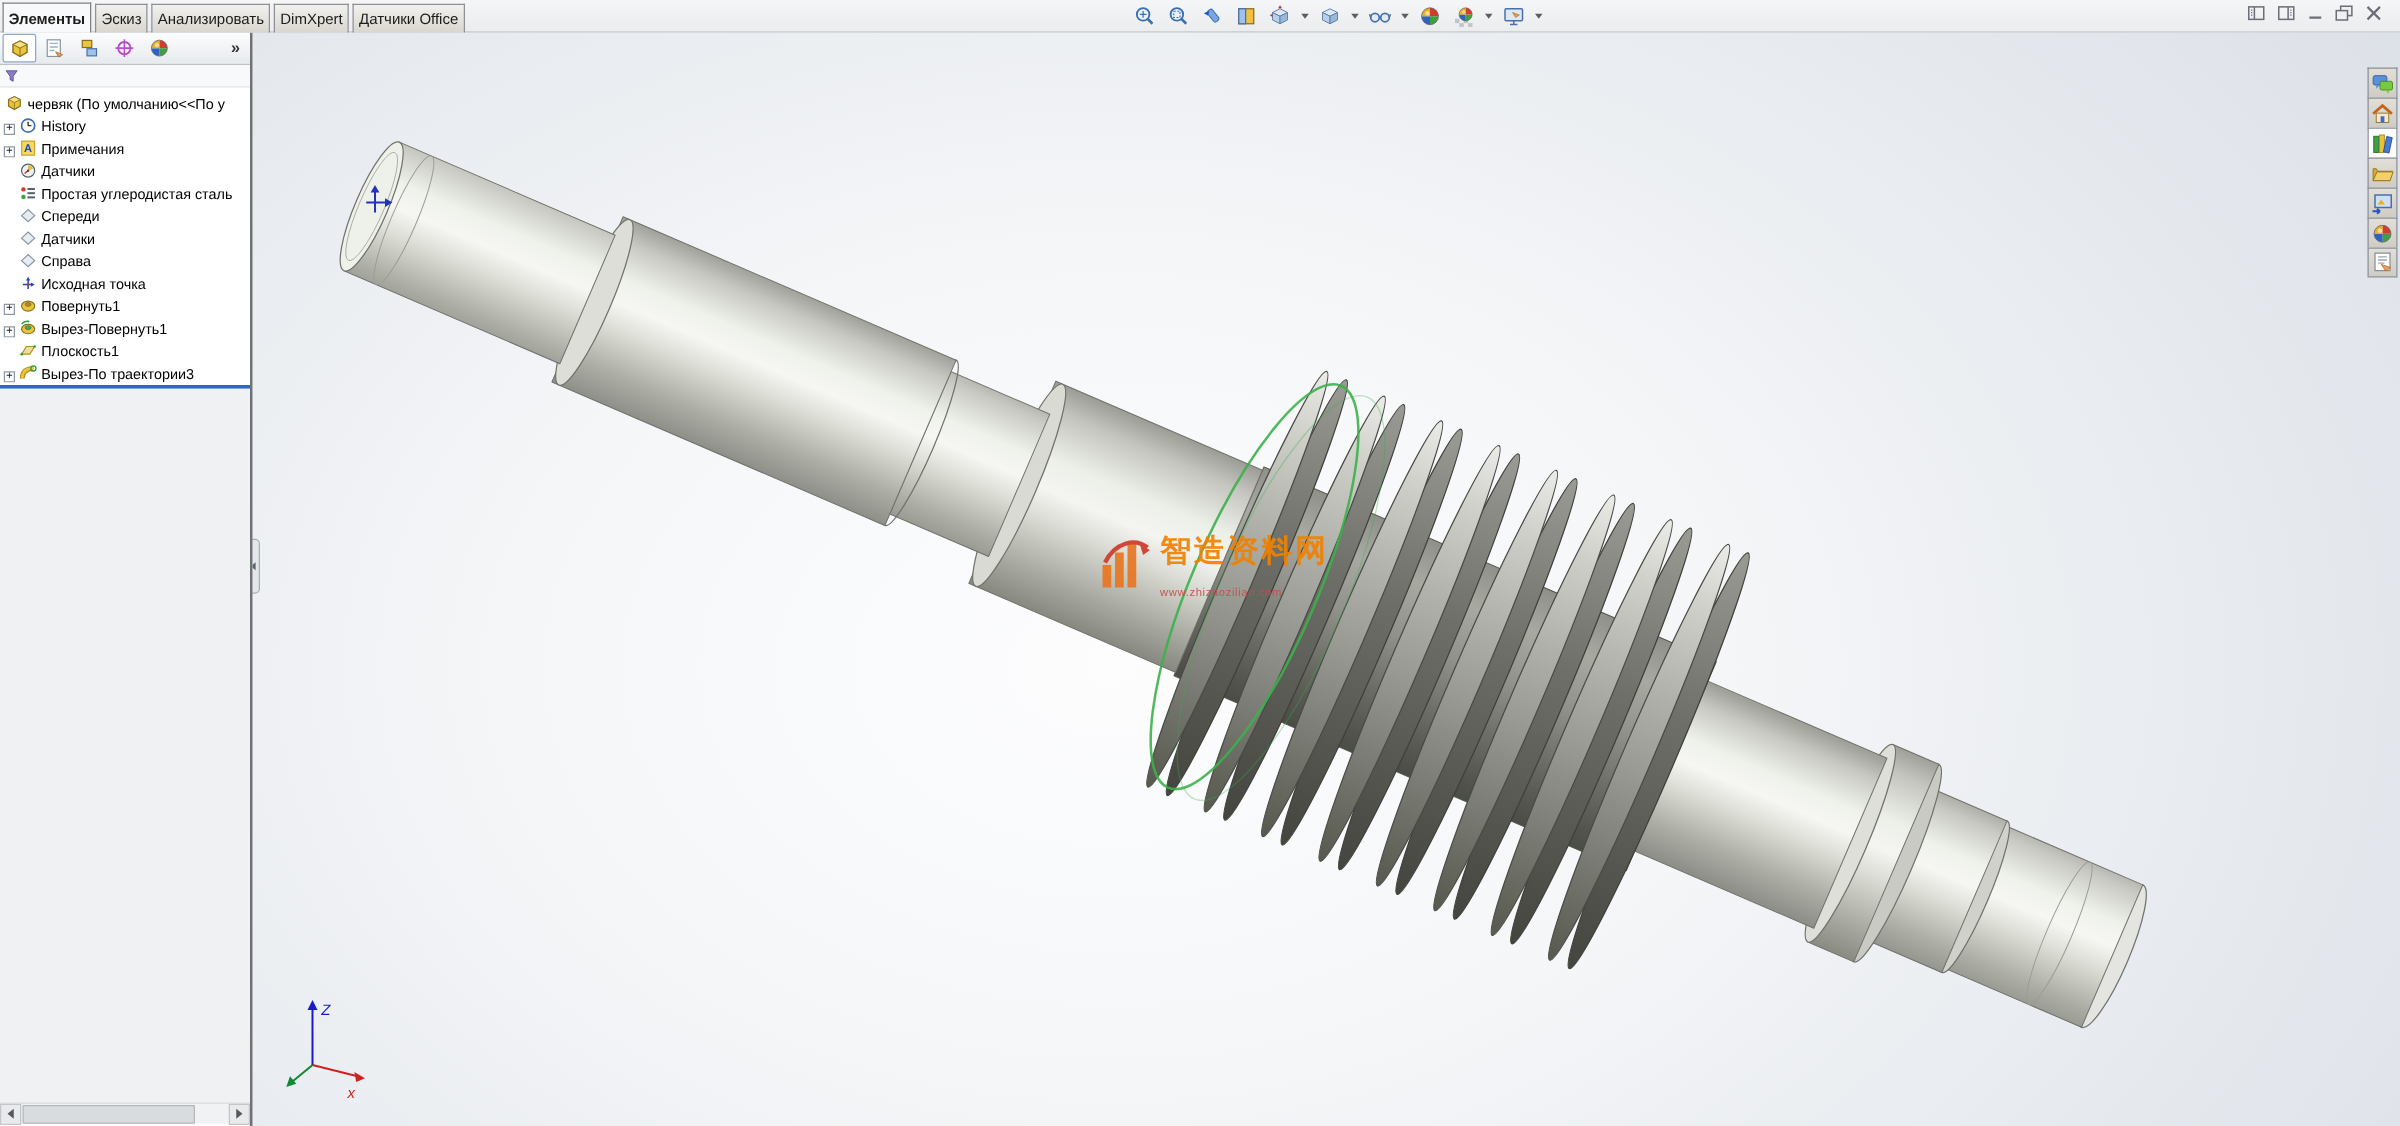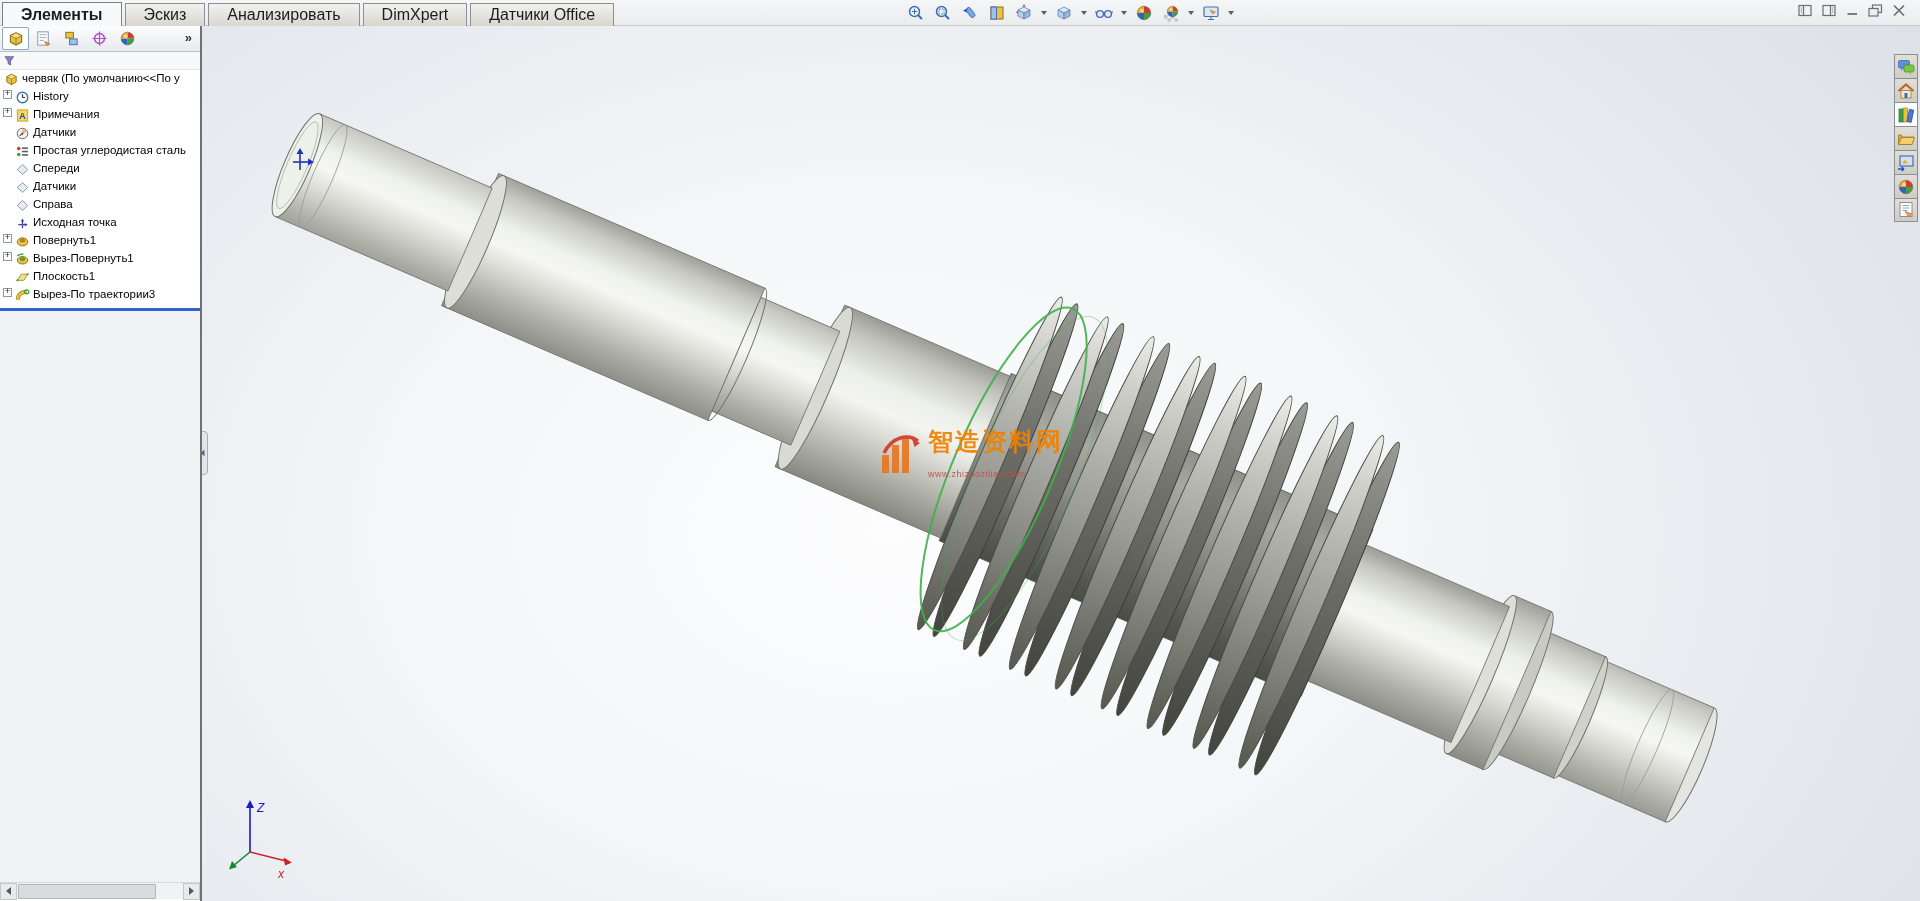--- a/index.html
+++ b/index.html
@@ -4,21 +4,21 @@
 <style>
   *{box-sizing:border-box;margin:0;padding:0}
   html,body{width:1920px;height:901px;overflow:hidden}
   body{font-family:"Liberation Sans",sans-serif;-webkit-font-smoothing:antialiased}
   #app{position:relative;width:1920px;height:901px;background:#e9ebee;overflow:hidden}
 
   
   .topbar{position:absolute;left:0;top:0;width:1920px;height:26px;
     background:linear-gradient(#f5f6f7,#eaecee);border-bottom:1px solid #c6c9cc;z-index:30}
   .tabs{position:absolute;left:2px;top:3px;display:flex;height:23px}
-  .tab{display:flex;align-items:center;padding:0 18px;font-size:16px;color:#1c1c1c;
+  .tab{display:flex;align-items:center;padding:0 4px;font-size:12px;color:#1c1c1c;
     background:linear-gradient(#f2f1ee,#d9d6cf);border:1px solid #8e9094;border-bottom:none;
     margin-right:3px;cursor:default;white-space:nowrap}
   .tab.active{background:#f8f9fa;font-weight:bold;border-color:#7d8084;height:24px;margin-top:-1px}
   .headsup{position:absolute;left:905px;top:3px;display:flex;align-items:center;gap:5px}
   .hicon{width:22px;height:20px;display:flex;align-items:center;justify-content:center;border-radius:2px}
   .caret{width:0;height:0;border-left:3.5px solid transparent;border-right:3.5px solid transparent;
     border-top:4px solid #5a5e64;margin:0 1px}
   .winctl{position:absolute;left:1798px;top:4px;display:flex;align-items:center;gap:9px}
   .winctl svg{display:block}
 
@@ -28,21 +28,21 @@
   .fm-tabstrip{position:absolute;left:0;top:0;width:100%;height:26px;
     background:linear-gradient(#fcfdfe,#e7eaee);border-bottom:1px solid #bdc2c7;
     display:flex;align-items:center;padding-left:2px}
   .fmtab{width:27px;height:23px;display:flex;align-items:center;justify-content:center;
     border:1px solid transparent;border-radius:2px;margin-right:1px}
   .fmtab.active{background:#fff;border-color:#8fa8c8}
   .fm-overflow{position:absolute;right:8px;top:4px;font-size:13px;font-weight:bold;color:#333}
   .filter-row{position:absolute;left:0;top:26px;width:100%;height:18px;background:#f7f9fb;
     border-bottom:1px solid #e2e5e9;display:flex;align-items:center;padding-left:3px}
   .tree{position:absolute;left:0;top:46px;width:100%}
-  .trow{height:18px;display:flex;align-items:flex-start;white-space:nowrap;overflow:hidden;font-size:11.5px;color:#000}
+  .trow{height:18px;display:flex;align-items:flex-end;white-space:nowrap;overflow:hidden;font-size:11.5px;color:#000}
   .texp{width:9px;height:9px;min-width:9px;margin-left:3px;border:1px solid #8f99a5;background:#fff;
     font-size:9px;line-height:7px;text-align:center;color:#222;font-family:"Liberation Mono",monospace}
   .texp.none{visibility:hidden}
   .ticon{width:15px;height:15px;min-width:15px;margin:0 3px 0 3px}
   .trow.root .ticon{margin-left:4px}
   .rollback{position:absolute;left:0;top:282px;width:100%;height:3px;background:#2e66c8}
   .panel-rest{position:absolute;left:0;top:285px;width:100%;height:571px;background:#eff1f3}
   .hscroll{position:absolute;left:0;top:856px;width:100%;height:17px;background:#f1f2f4;
     border-top:1px solid #d8dadd;display:flex;align-items:center}
   .sbtn{width:17px;height:17px;min-width:17px;background:#e8eaec;border:1px solid #c3c6ca;
@@ -54,21 +54,21 @@
 
   
   .viewport{position:absolute;left:202px;top:26px;width:1718px;height:875px;
     background:radial-gradient(ellipse 1300px 900px at 40% 58%, #fdfdfe 0%, #f4f6f8 38%, #e6e9ee 72%, #dce0e7 100%)}
   #scene{position:absolute;left:0;top:0}
   .splitter-tab{position:absolute;left:-6px;top:405px;width:12px;height:44px;background:#e3e7ec;
     border:1px solid #a9aeb6;border-radius:0 4px 4px 0;display:flex;align-items:center;justify-content:center}
   .splitter-tab .arrL{border-right-color:#5a6470;transform:scale(.8)}
 
   
-  .watermark{position:absolute;left:676px;top:402px;display:flex;align-items:center;opacity:.92}
+  .watermark{position:absolute;left:676px;top:402px;display:flex;align-items:flex-start;opacity:.92}
   .wm-text{margin-left:6px}
   .wm-title{font-size:25px;font-weight:bold;color:#ef8200;letter-spacing:2px;line-height:26px}
   .wm-url{font-size:9px;color:#c94b4b;margin-top:15px;letter-spacing:.5px}
 
   
   .taskpane{position:absolute;right:2px;top:28px;width:24px;display:flex;flex-direction:column}
   .tpbtn{width:24px;height:24px;background:linear-gradient(#e2dfd8,#cfccc4);
     border:1px solid #8b8f94;border-bottom:none;display:flex;align-items:center;justify-content:center}
   .tpbtn:last-child{border-bottom:1px solid #8b8f94}
   .tpbtn.active{background:#fdfdfd}

